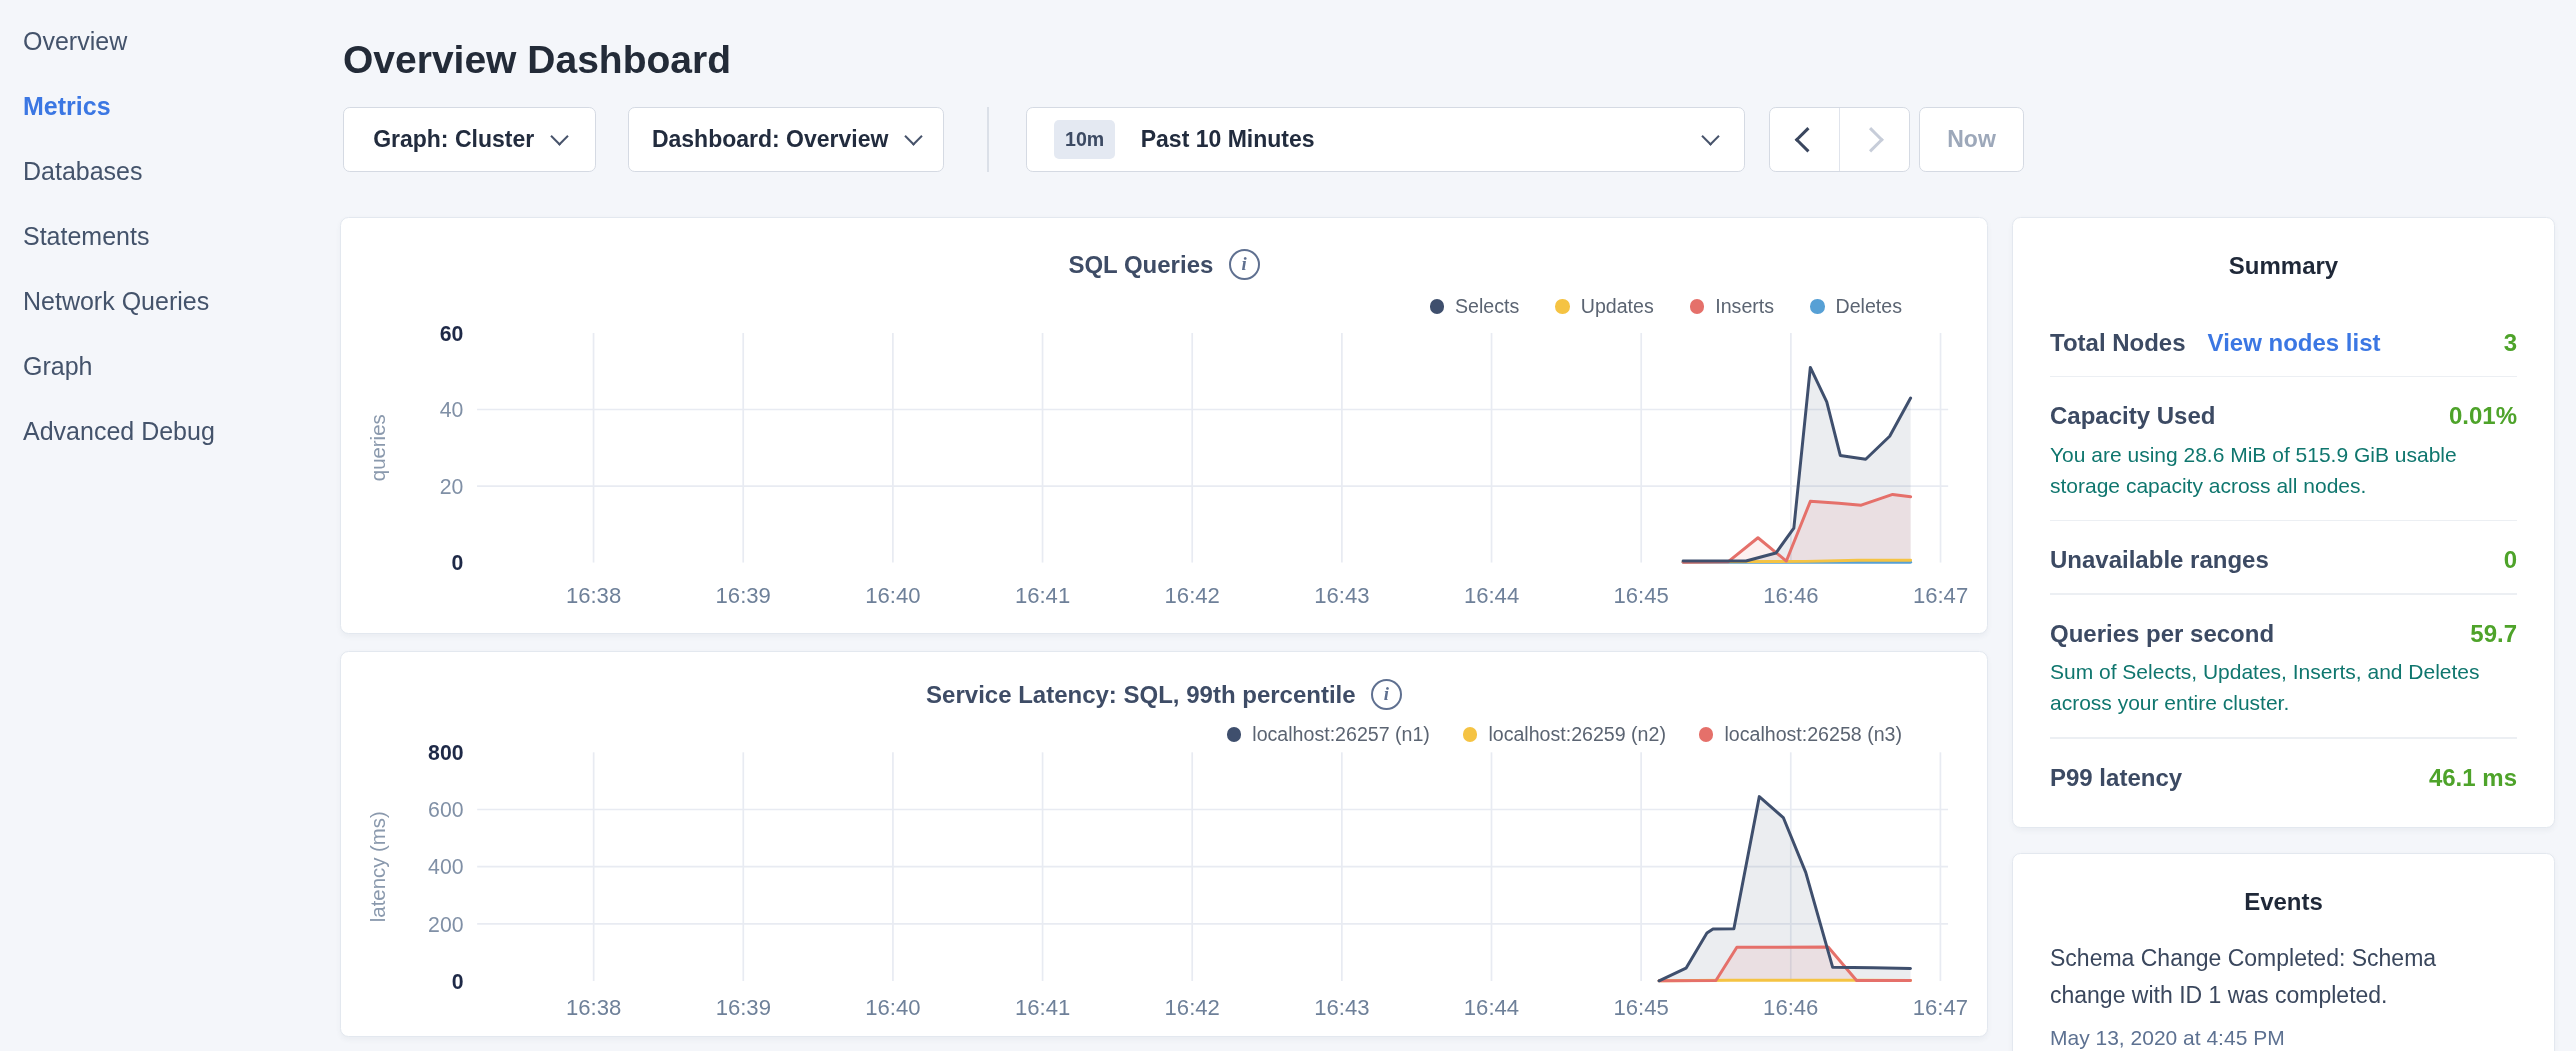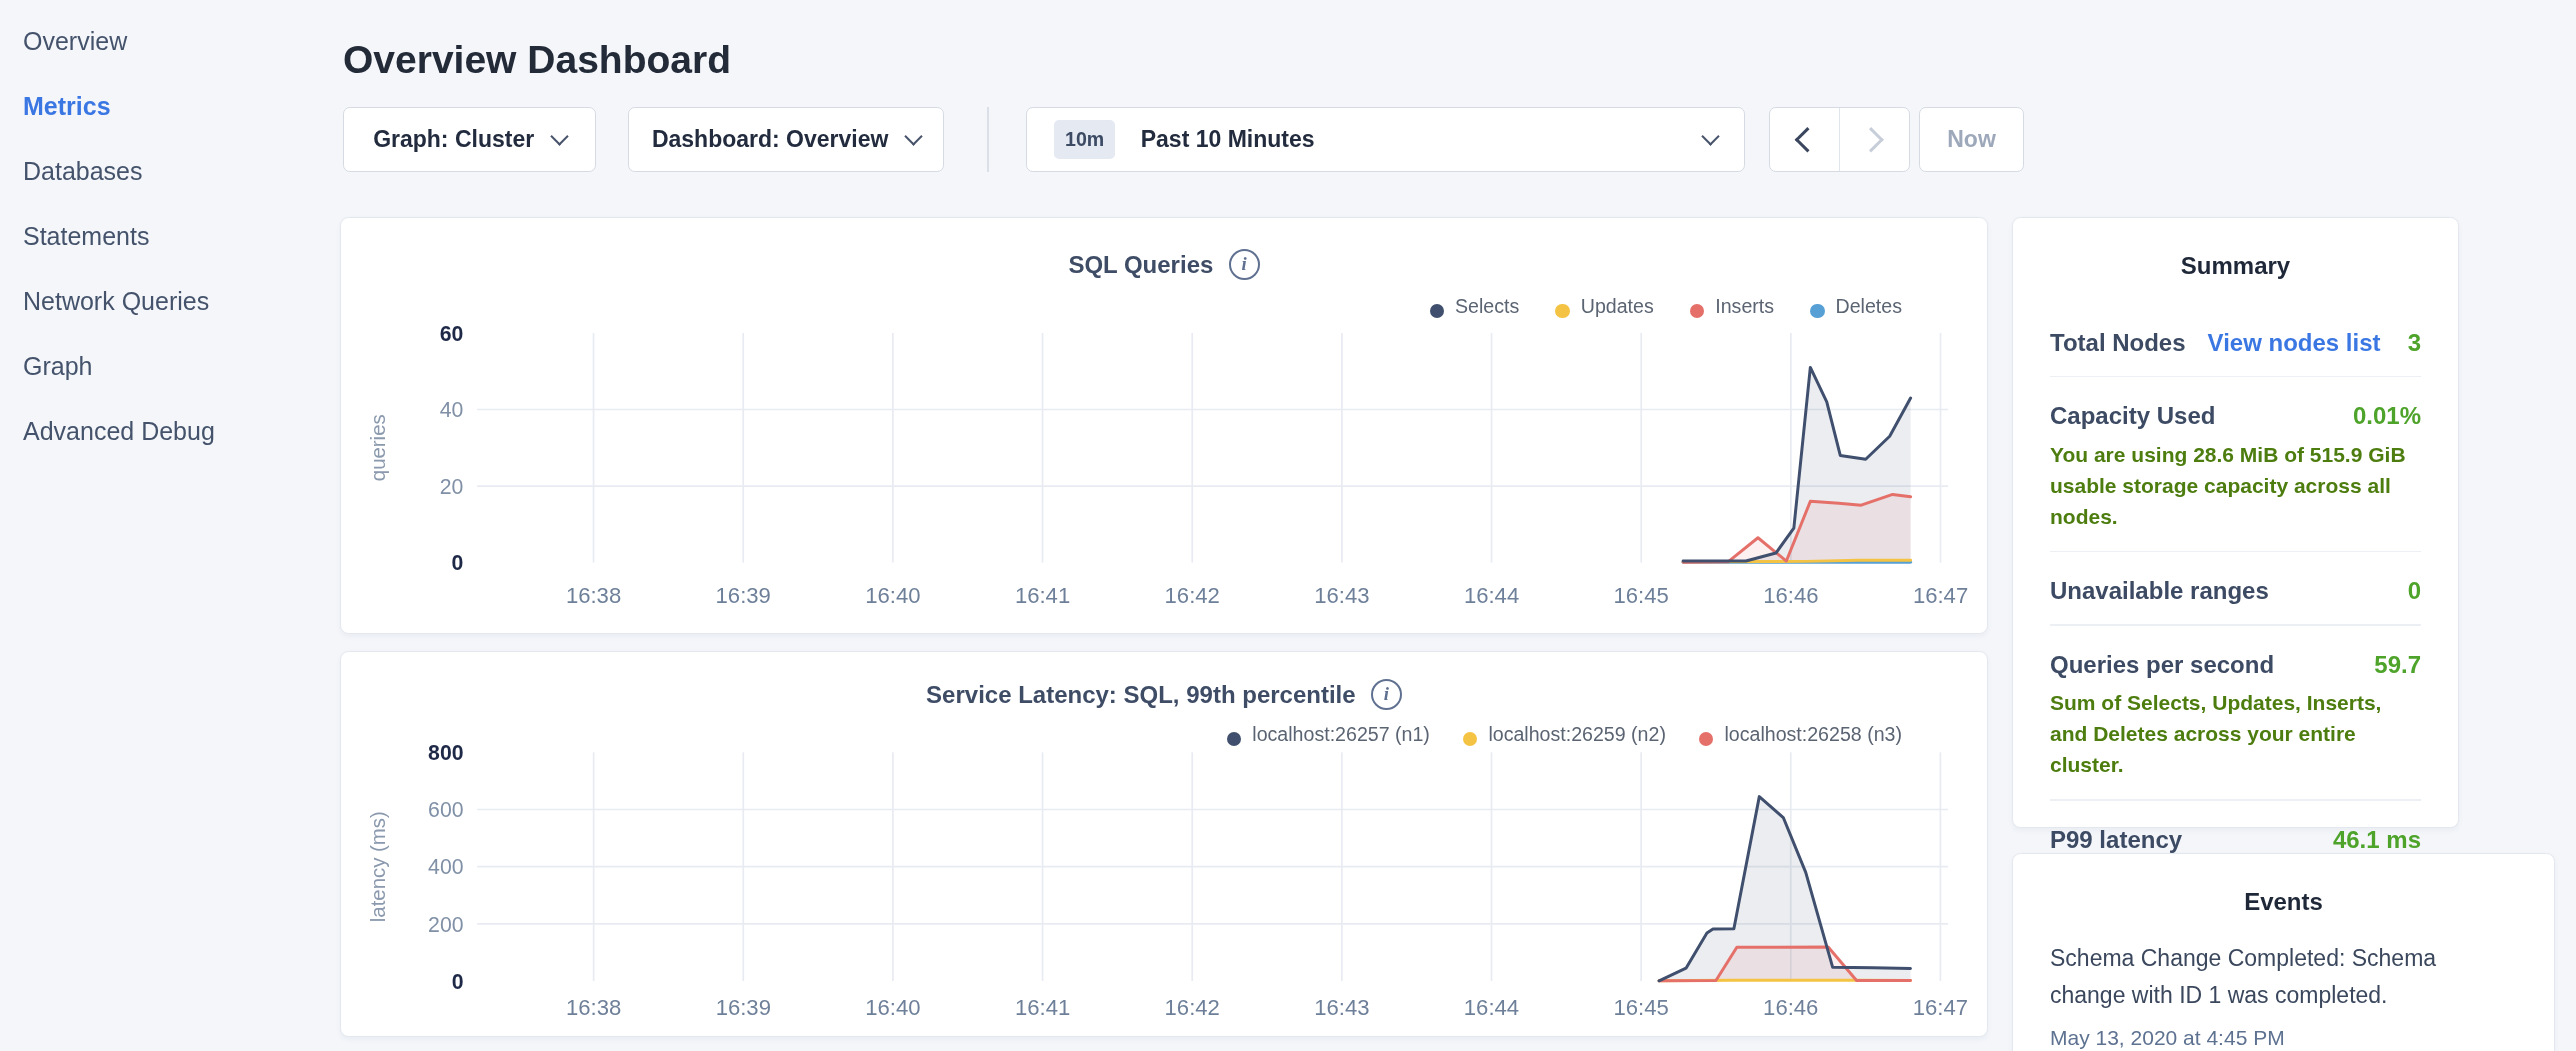--- a/index.html
+++ b/index.html
@@ -32,42 +32,42 @@
   .arrow-half{flex:1;height:100%;display:flex;align-items:center;justify-content:center;}
   .arrow-half.first{border-right:1.7px solid #e0e4ec;}
   .chev-left{width:14.5px;height:14.5px;border-width:3.4px;border-color:#3a465e;transform:rotate(135deg);margin:0 0 0 6.8px;}
   .chev-right{width:14.5px;height:14.5px;border-width:3.4px;border-color:#c7cdd9;transform:rotate(-45deg);margin:0 6.8px 0 0;}
   .nowbtn{left:1919px;width:105px;color:#9da8ba;}
   
   .card{position:absolute;background:#fff;border:1.7px solid #e3e8ef;border-radius:8.5px;
     box-shadow:0 2.6px 5.1px rgba(60,74,99,0.05);box-sizing:border-box;}
   #chart1{left:340px;top:217px;width:1648px;height:417px;}
   #chart2{left:340px;top:651px;width:1648px;height:386px;}
-  #summary{left:2012px;top:217px;width:447px;height:611px;padding:0 37px;}
+  #summary{left:2012px;top:217px;width:543px;height:611px;padding:0 37px;}
   #events{left:2012px;top:853px;width:543px;height:357px;padding:0 37px;}
   
   .chart-title-row{position:absolute;top:29px;left:0;right:0;display:flex;justify-content:center;
     align-items:center;gap:15.3px;font-size:24px;font-weight:700;color:#3e4c66;}
   .info-icon{width:31px;height:31px;border:2.6px solid #5f7090;border-radius:50%;color:#5f7090;
     font-size:18.7px;line-height:1;display:flex;align-items:center;justify-content:center;
     font-family:"Liberation Serif",serif;font-style:italic;font-weight:700;box-sizing:border-box;}
   .chart-legend{position:absolute;right:85px;display:flex;gap:36px;align-items:center;}
   #chart1-legend{top:77px;}
   #chart2-legend{top:71px;gap:33px;}
-  .legend-item{display:flex;align-items:flex-end;gap:11px;font-size:19.6px;color:#5b6472;}
+  .legend-item{display:flex;align-items:center;gap:11px;font-size:19.6px;color:#5b6472;}
   .legend-dot{width:14.5px;height:14.5px;border-radius:50%;}
   .plot-svg{position:absolute;left:0;top:0;}
   .plot-svg text{font-family:"Liberation Sans",sans-serif;}
   
   .panel-title{padding-top:34px;font-size:24px;font-weight:700;text-align:center;color:#1f2838;margin-bottom:49px;}
   .sum-row{display:flex;align-items:flex-start;font-size:24px;font-weight:700;}
   .sum-label{color:#3c4a63;}
   .sum-link{color:#3b77e3;margin-left:22px;cursor:pointer;text-decoration:none;}
   .sum-value{margin-left:auto;color:#4ea32a;}
-  .sum-desc{margin-top:8.5px;font-size:21px;font-weight:700;color:#4d7c0f;line-height:31px;}
+  .sum-desc{margin-top:8.5px;font-size:21px;font-weight:400;color:#0f766e;line-height:31px;}
   .sum-divider{height:1.7px;background:#eceff3;margin:18.7px 0 25px;}
   #events .panel-title{margin-bottom:24px;}
   .event-text{font-size:23px;color:#3a475d;line-height:37px;}
   .event-time{margin-top:12px;font-size:21px;color:#5d7191;}
 </style>
 </head>
 <body>
 
 <nav class="sidebar" id="sidebar">
     <div class="side-item">Overview</div>

